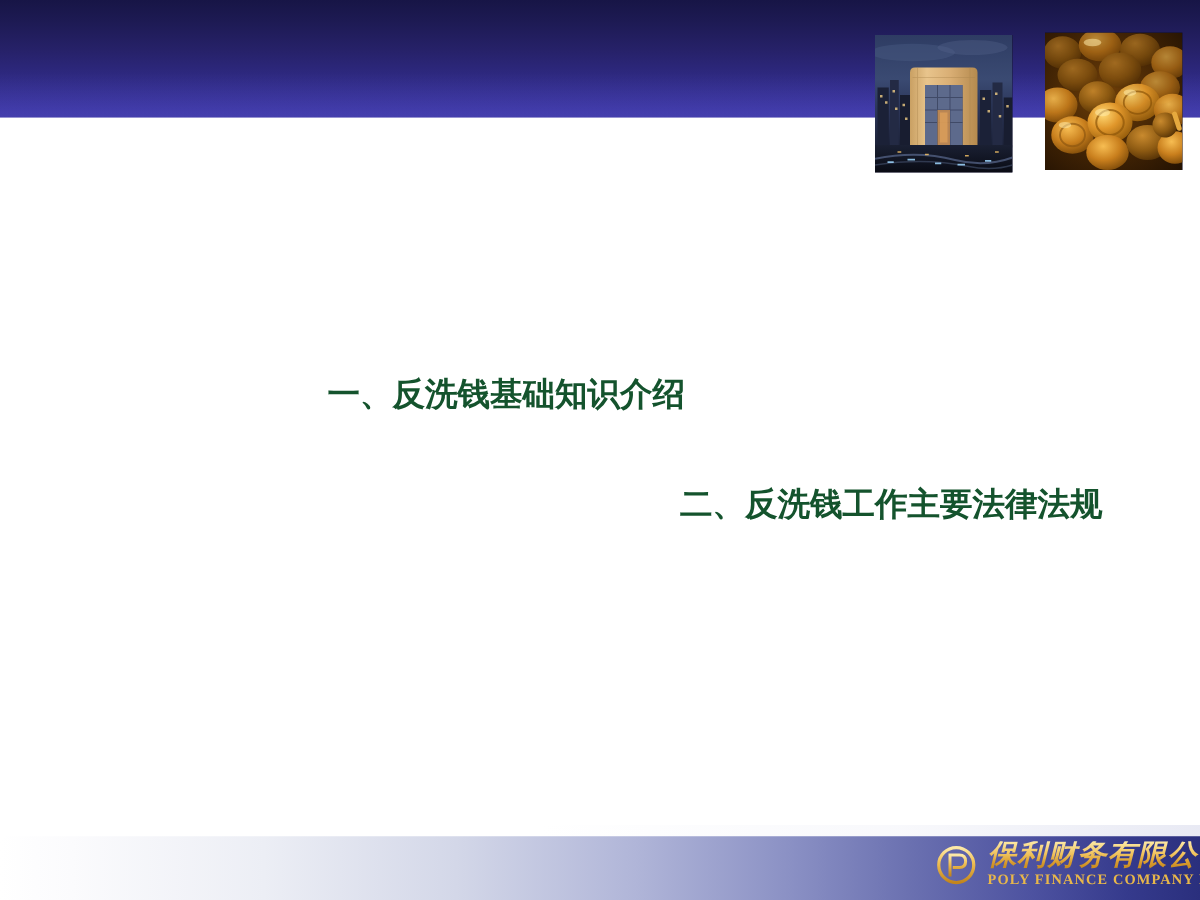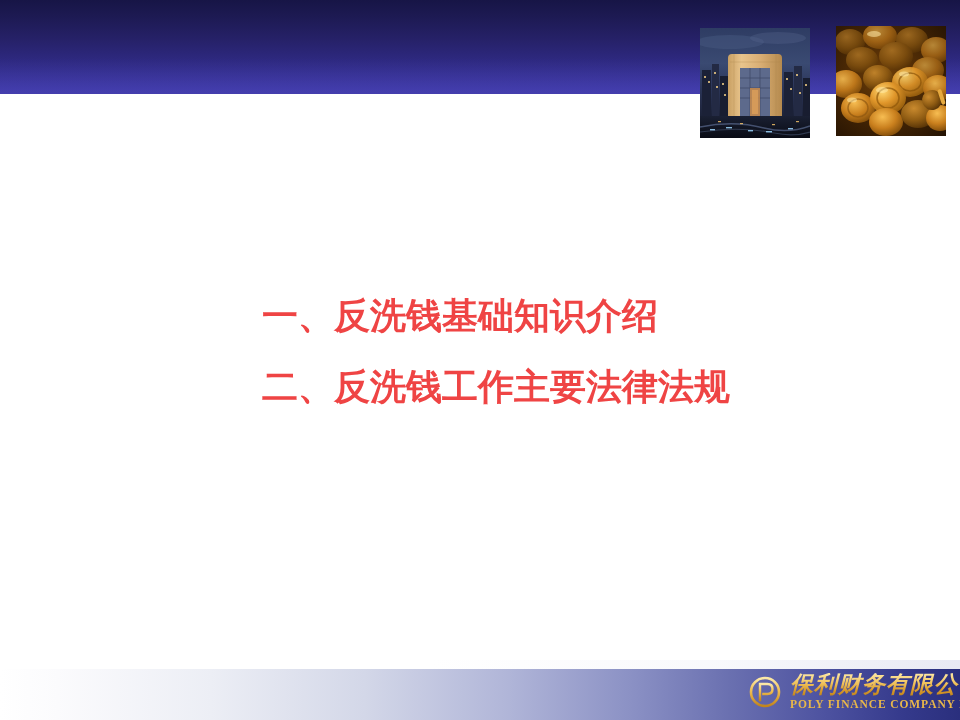--- a/index.html
+++ b/index.html
@@ -70,28 +70,29 @@
   
   .content {
     position: absolute;
     left: 262px;
     top: 296px;
     width: 620px;
   }
   .agenda-item {
     font-family: "DejaVu Sans", "Liberation Sans", sans-serif;
     font-weight: bold;
-    font-size: 36px;
+    font-size: 26px;
     line-height: 40px;
-    color: #ef4444;
+    color: #14532d;
     letter-spacing: 0px;
     white-space: nowrap;
   }
   .agenda-item + .agenda-item {
-    margin-top: 31px;
+    margin-top: 48px;
+    text-align: right;
   }
 
   
   .footer-band {
     position: absolute;
     left: 0;
     top: 669px;
     width: 960px;
     height: 51px;
     background: linear-gradient(to right,

